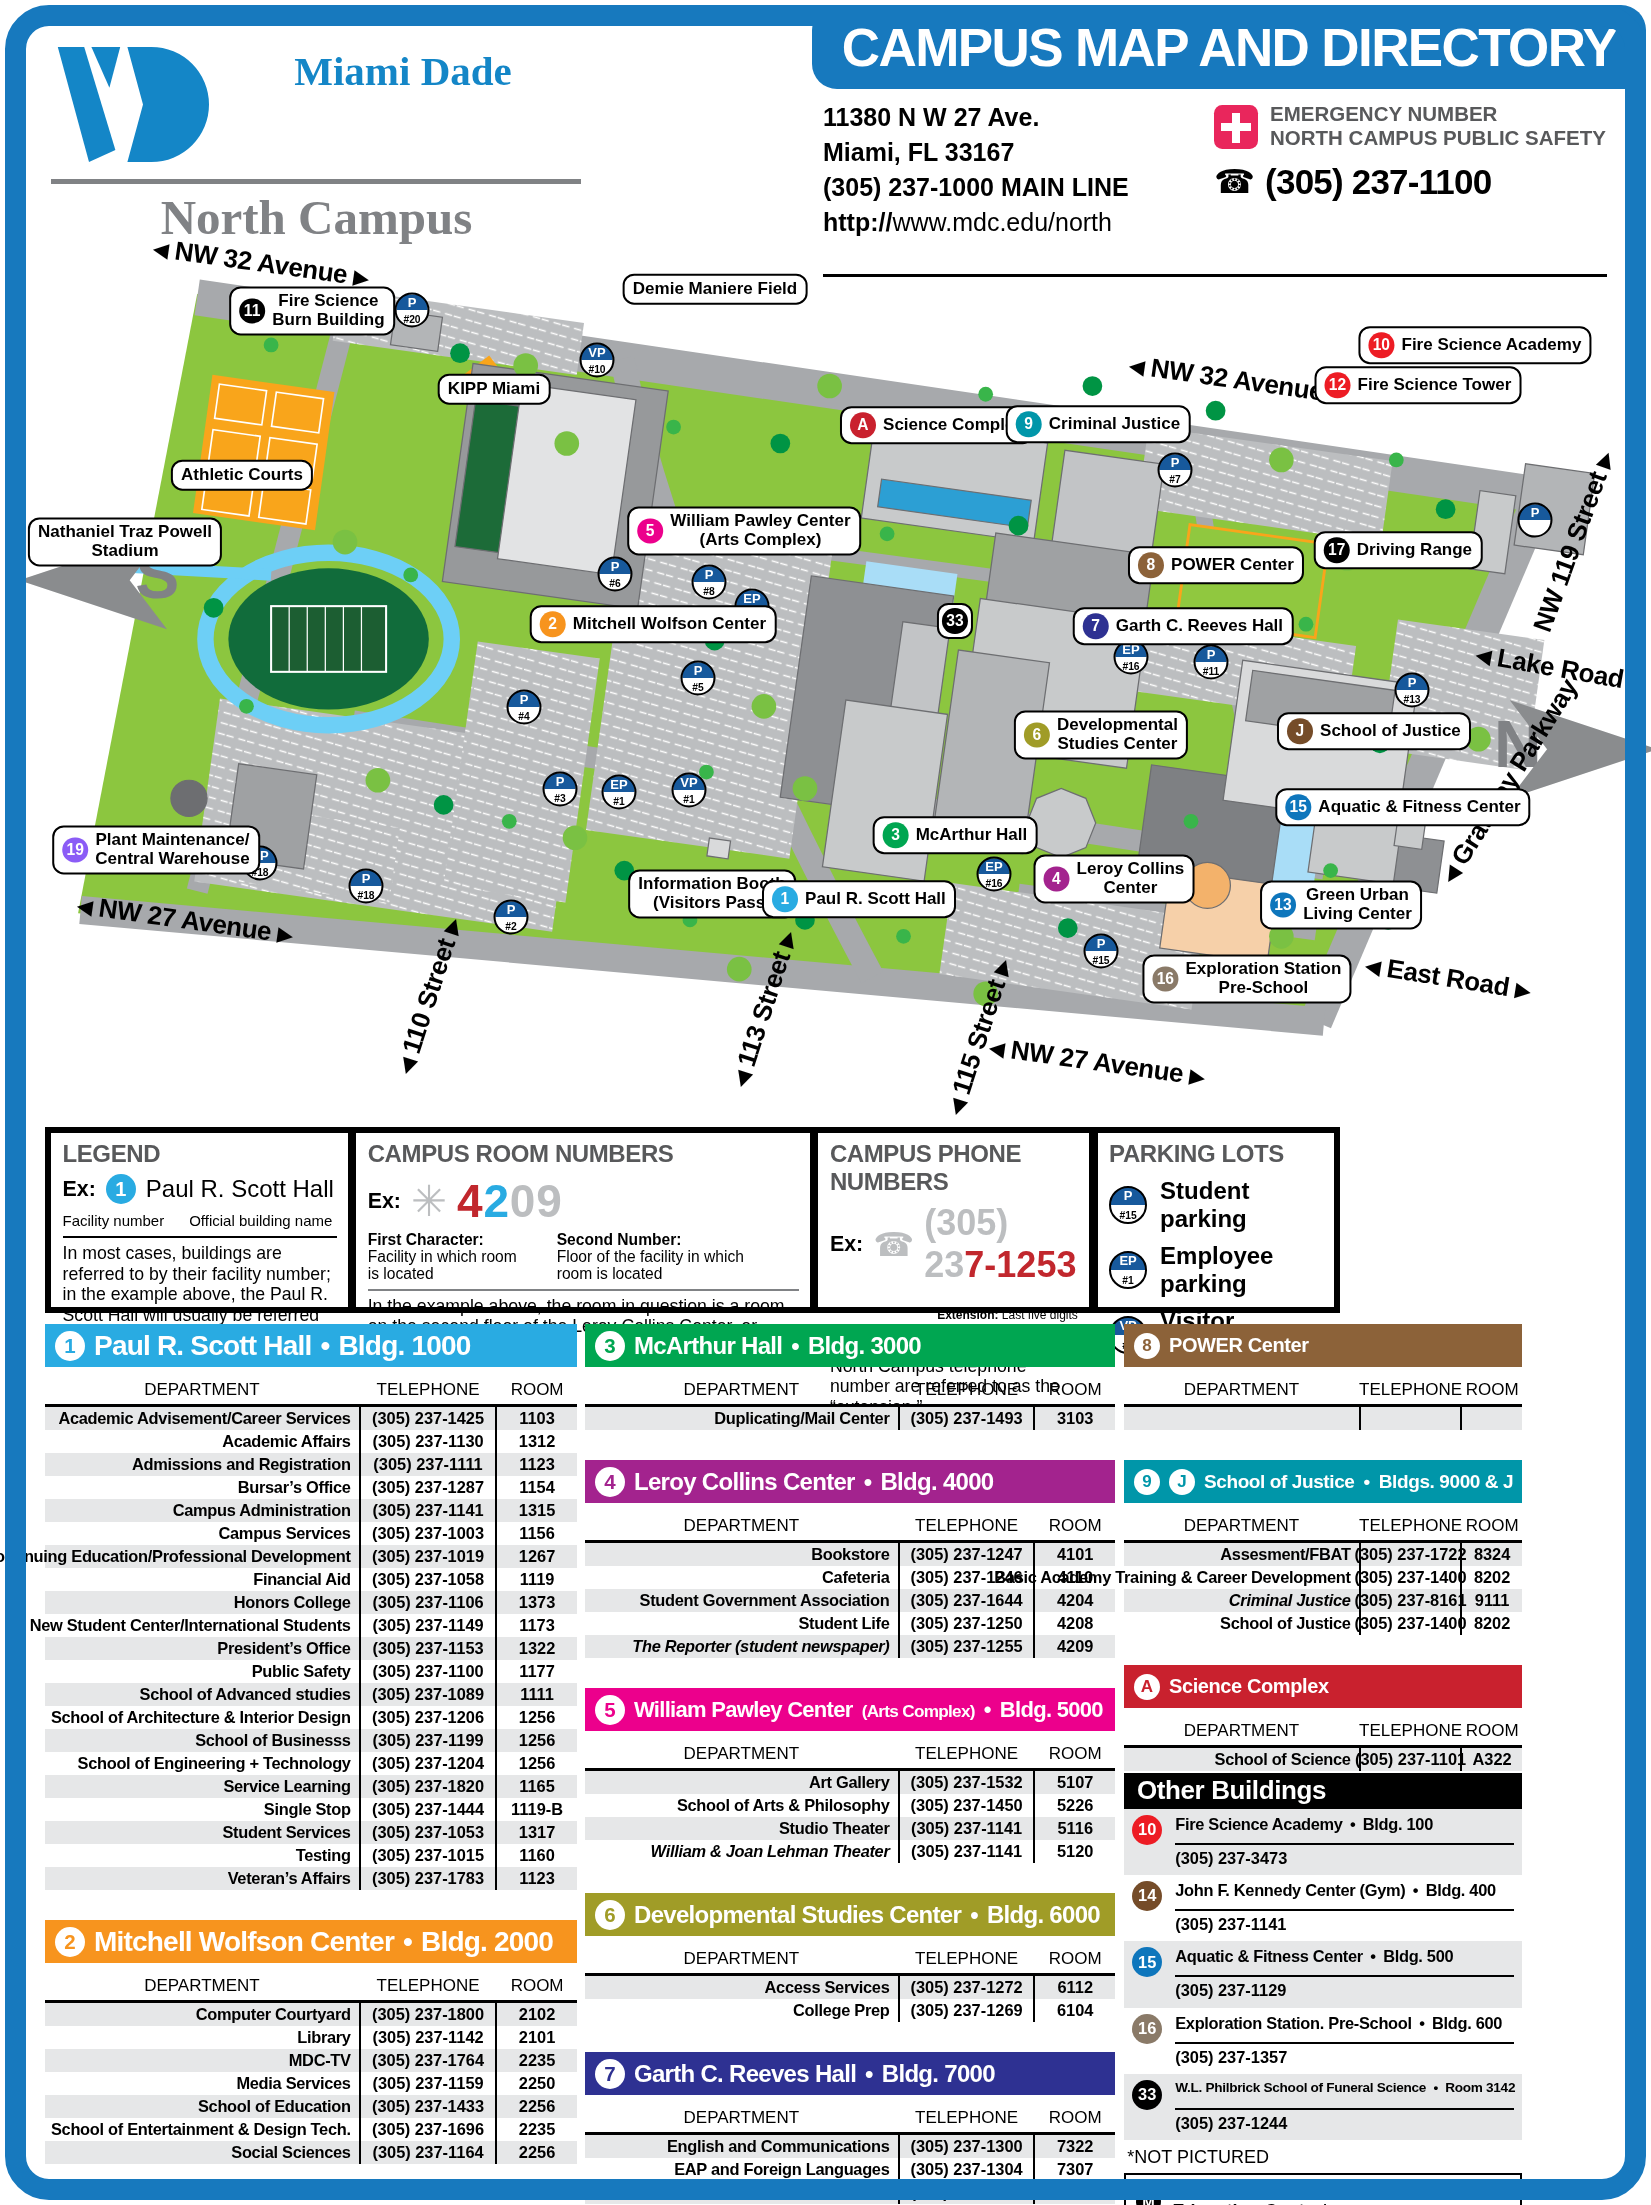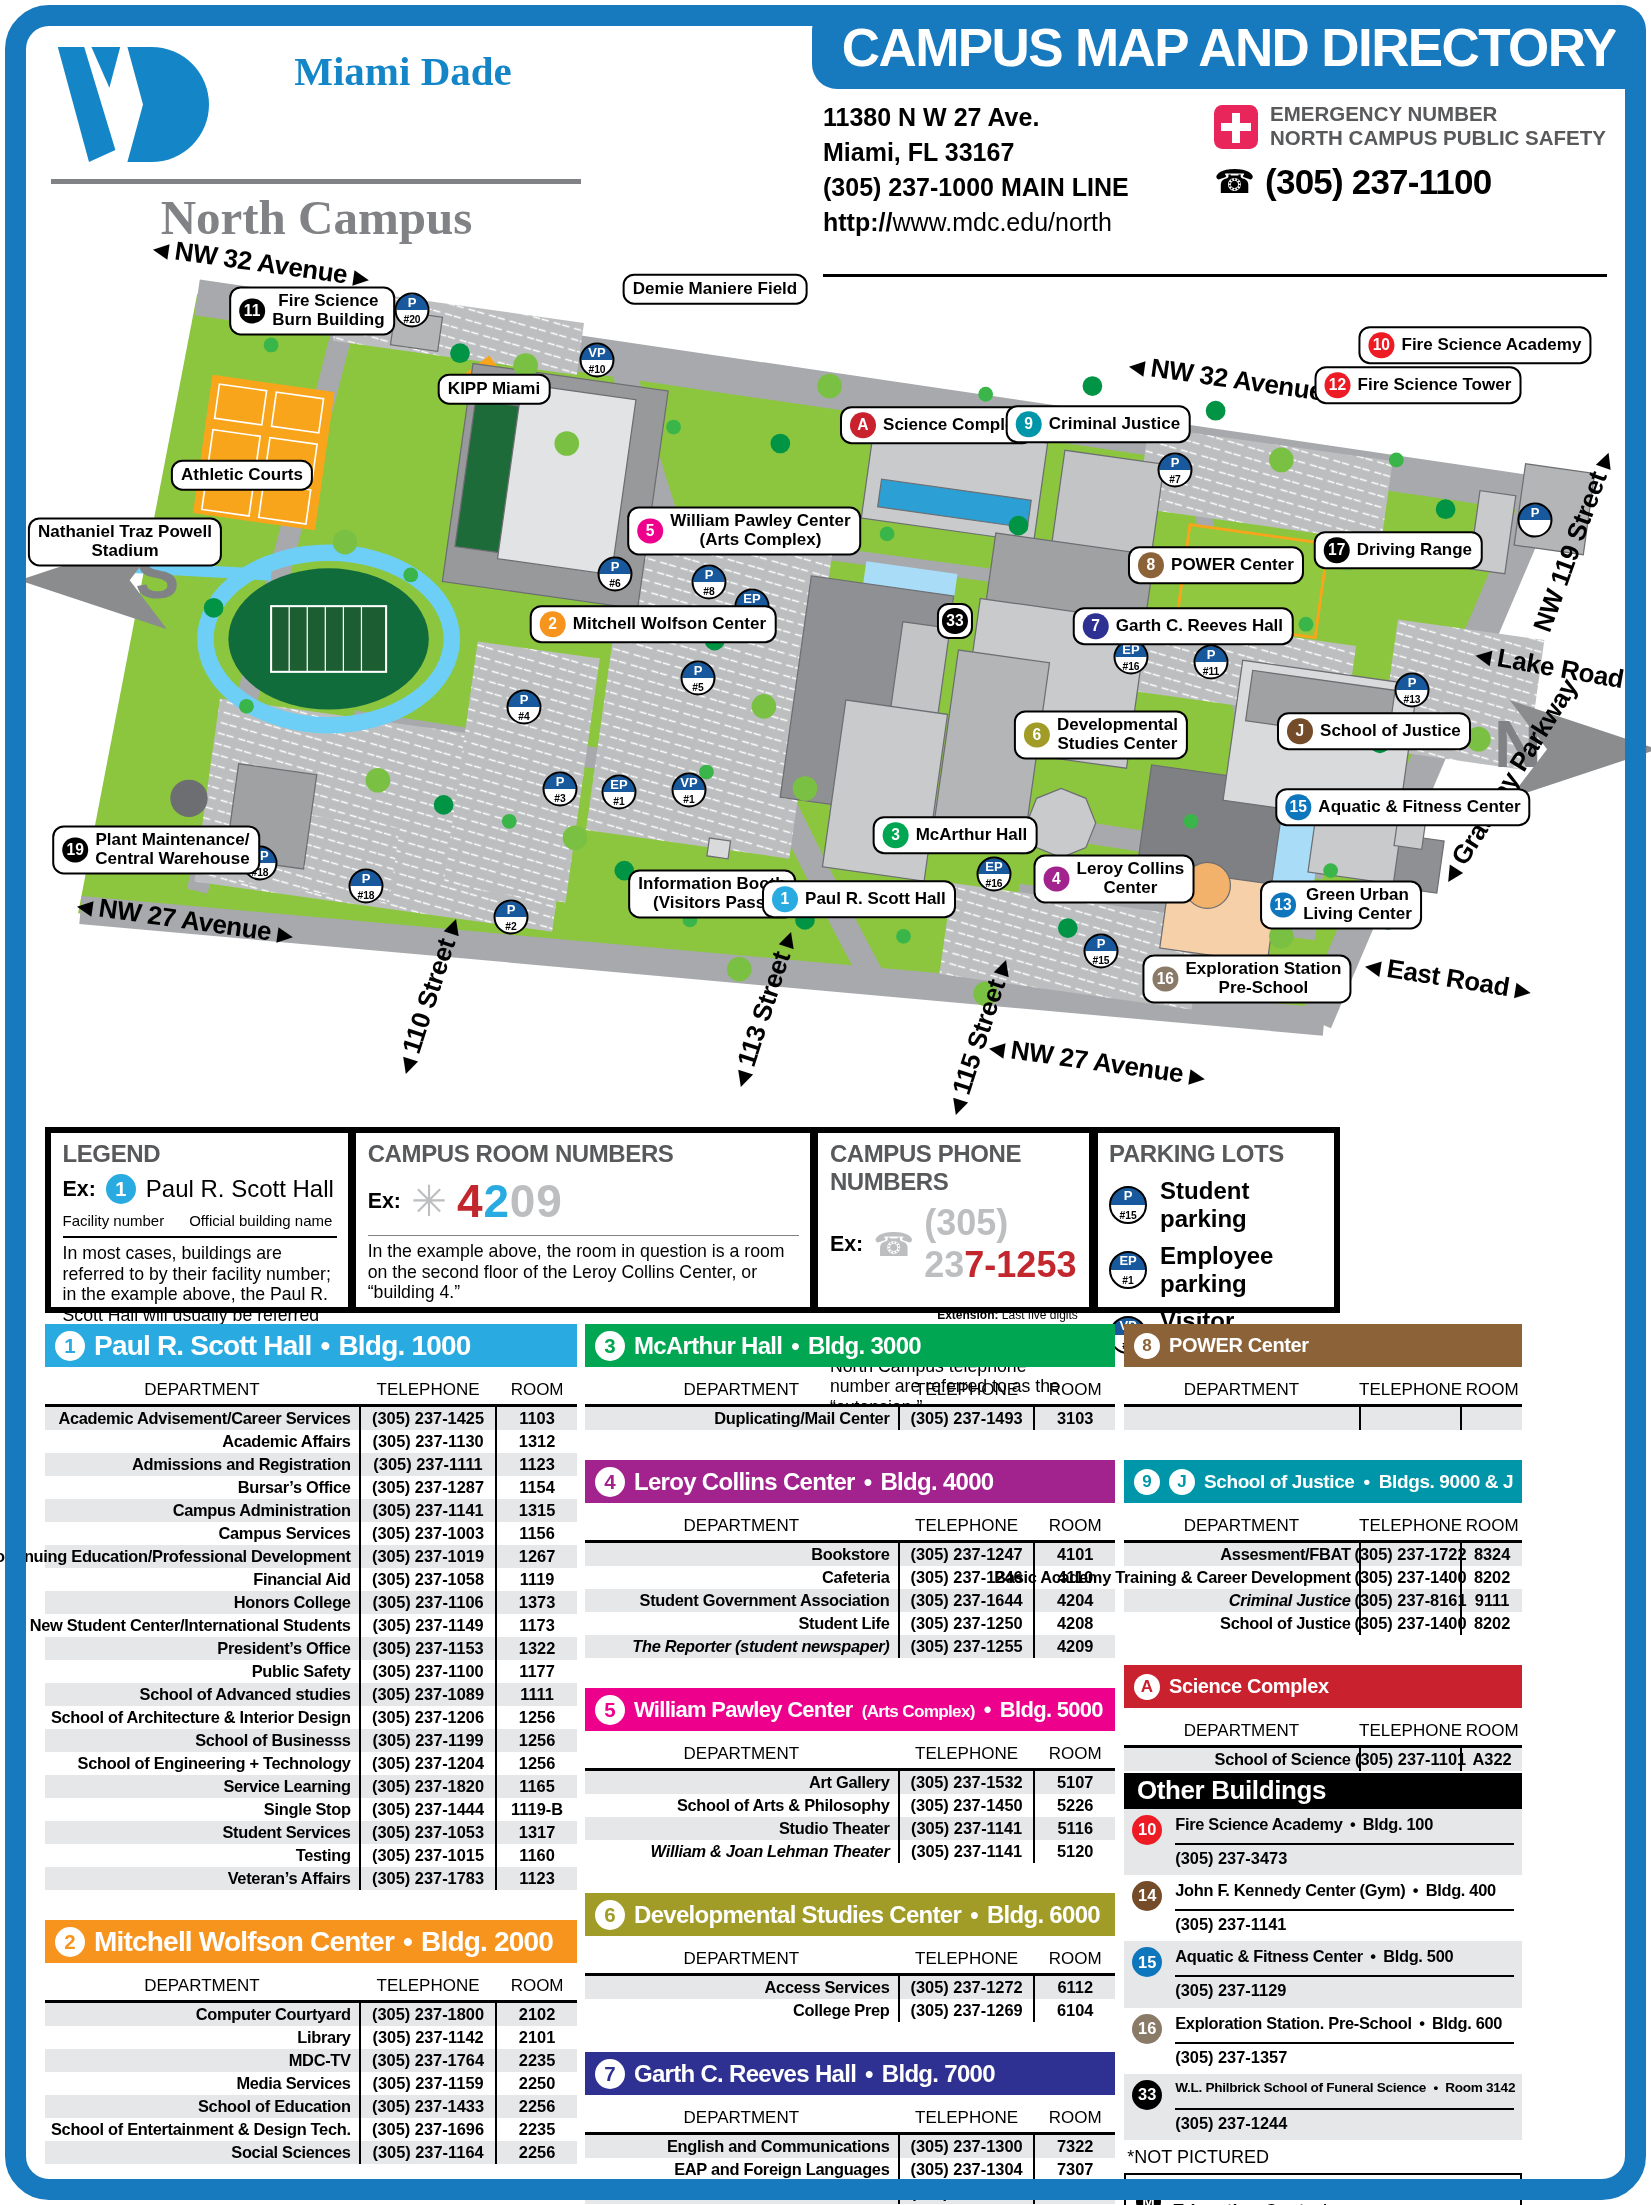--- a/index.html
+++ b/index.html
@@ -351,21 +351,21 @@
         <span class="cline">Leroy Collins</span>
         <span class="cline">Center</span>
       </span>
     </div><div class="callout" style="left: 1341px; top: 905px;">
       <span class="cnum" style="background: rgb(14, 118, 188);">13</span>
       <span class="ctext">
         <span class="cline">Green Urban</span>
         <span class="cline">Living Center</span>
       </span>
     </div><div class="callout" style="left: 156px; top: 850px;">
-      <span class="cnum" style="background: #000000;">19</span>
+      <span class="cnum" style="background: #8b5cf6;">19</span>
       <span class="ctext">
         <span class="cline">Plant Maintenance/</span>
         <span class="cline">Central Warehouse</span>
       </span>
     </div><div class="callout" style="left: 712px; top: 894px;">
       <span class="ctext">
         <span class="cline">Information Booth</span>
         <span class="cline">(Visitors Pass)</span>
       </span>
     </div><div class="callout" style="left: 859px; top: 899px;">
@@ -498,20 +498,24 @@
     <div class="lrule"></div>
     <div class="lpara">In most cases, buildings are referred to by their facility number; in the example above, the Paul R. Scott Hall will usually be referred to as “building one.”</div>
   </div>
   <div class="ldiv"></div>
   <div class="lsec" style="width:454px;">
     <div class="ltitle">CAMPUS ROOM NUMBERS</div>
     <div class="exrow">
       <span class="exlbl">Ex:</span>
       <span class="star">✳</span>
       <span class="roomex"><span class="firstchar">4</span><span class="secchar">2</span><span class="restchar">09</span></span>
+    </div>
+    <div style="display:flex;gap:33px;margin-top:3.3px;">
+      <div class="minih" style="width:156px;"><b>First Character:</b><span>Facility in which room is located</span></div>
+      <div class="minih" style="width:222px;"><b>Second Number:</b><span>Floor of the facility in which room is located</span></div>
     </div>
     <div class="grule"></div>
     <div class="lpara">In the example above, the room in question is a room on the second floor of the Leroy Collins Center, or “building 4.”</div>
   </div>
   <div class="ldiv"></div>
   <div class="lsec" style="width:271px;">
     <div class="ltitle">CAMPUS PHONE NUMBERS</div>
     <div class="exrow">
       <span class="exlbl">Ex:</span>
       <span class="phicon">☎</span>

